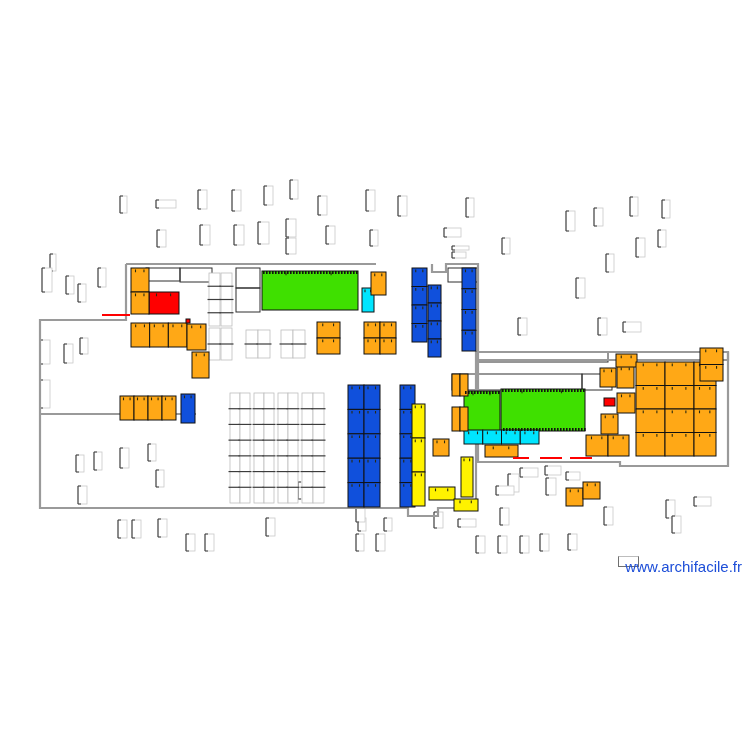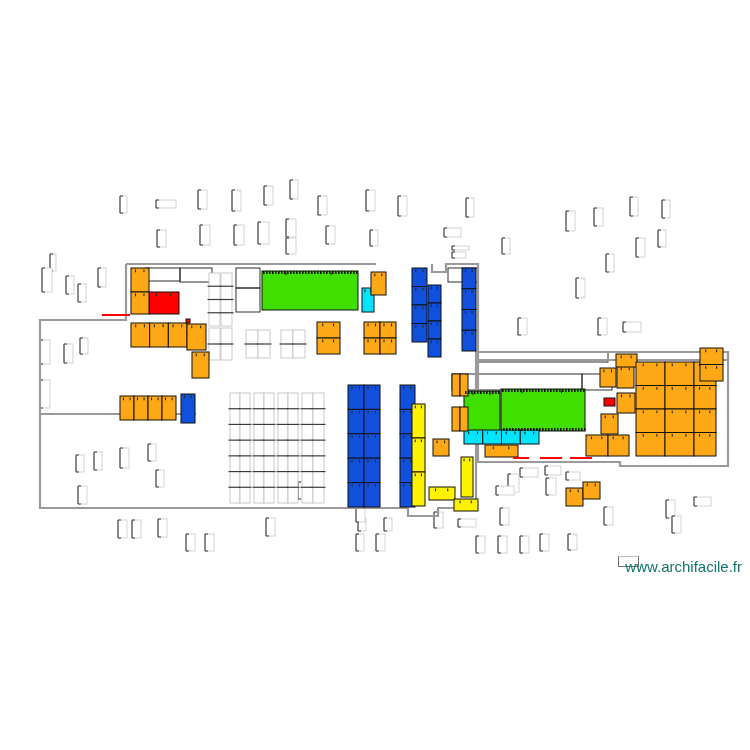--- a/index.html
+++ b/index.html
@@ -26,21 +26,21 @@
     top: 0;
     width: 750px;
     height: 750px;
     display: block;
   }
   .watermark {
     position: absolute;
     right: 8px;
     top: 558px;
     font-size: 15px;
-    color: #0f766e;
+    color: #1d4ed8;
     font-family: "Liberation Sans", sans-serif;
     letter-spacing: 0px;
     white-space: nowrap;
   }
   .wm-icon {
     position: absolute;
     left: 618px;
     top: 556px;
     width: 21px;
     height: 11px;

